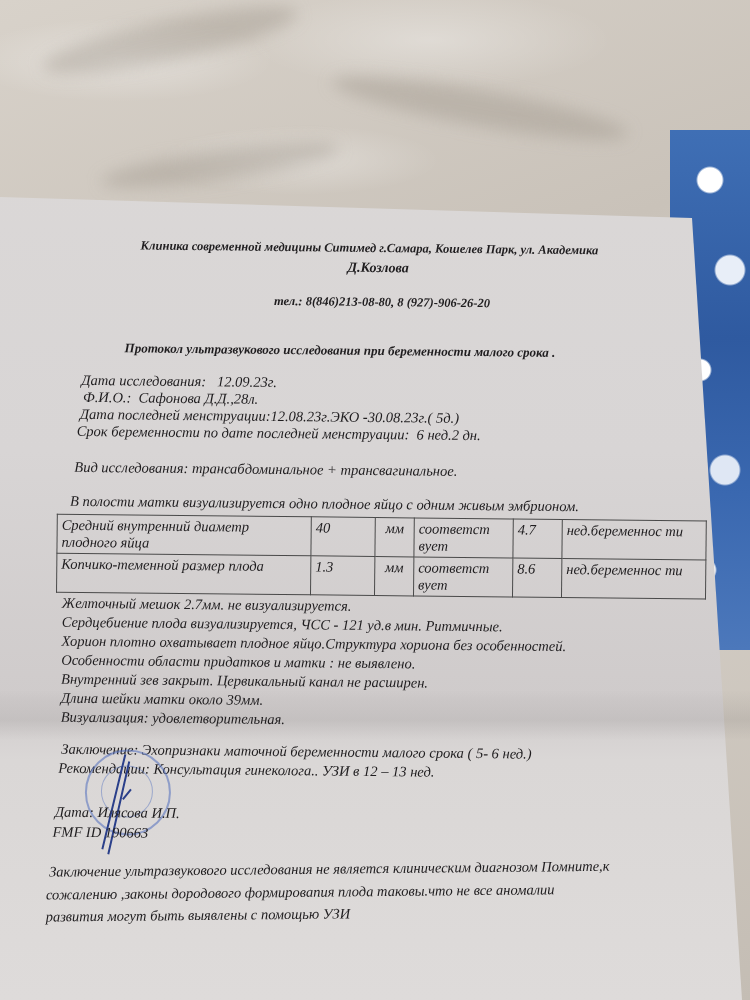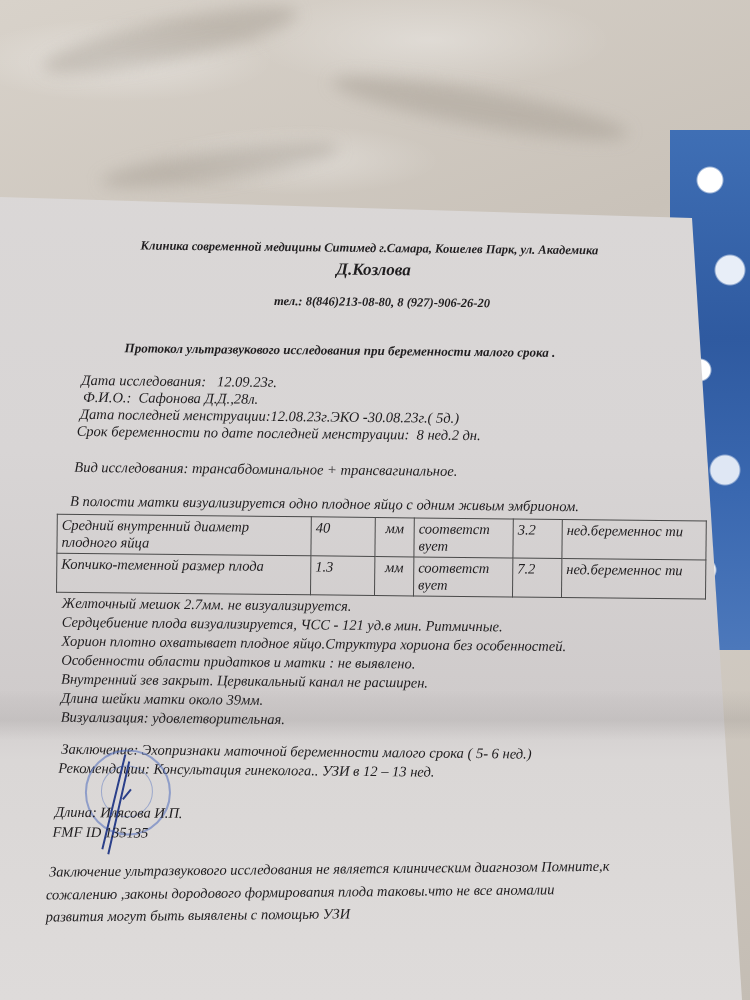--- a/index.html
+++ b/index.html
@@ -39,21 +39,21 @@
   }
   .doc {
     position: absolute; left: 0; top: 0; width: 750px; height: 1000px;
     color: #1f1d1f;
     transform-origin: 375px 500px;
     transform: rotate(0.6deg);
   }
   .t { position: absolute; white-space: nowrap; font-style: italic; font-size: 14.5px; line-height: 1; }
   .bold { font-weight: bold; }
   .header1 { left: 138px; top: 242px; font-size: 12.5px; }
-  .header2 { left: 334px; top: 261px; font-size: 17px; }
+  .header2 { left: 345px; top: 261px; font-size: 14px; }
   .phone { left: 272px; top: 296px; font-size: 12.5px; }
   .title { left: 123px; top: 344px; font-size: 13px; }
   table.meas {
     position: absolute; left: 57px; top: 517px; width: 650px;
     border-collapse: collapse; font-style: italic; font-size: 14.5px;
   }
   table.meas td { border: 1px solid #4a4a4a; vertical-align: top; padding: 2px 4px; line-height: 17px; height: 34px; }
   .stamp {
     position: absolute; left: 88px; top: 752px; width: 82px; height: 82px;
     border: 2px solid rgba(80,110,190,0.55); border-radius: 50%;
@@ -86,42 +86,42 @@
   <div class="t" style="left:80px;top:376px">
     <span>Дата  исследования:</span>&nbsp;&nbsp;&nbsp;<span>12.09.23г.</span>
   </div>
   <div class="t" style="left:82px;top:393px">
     <span>Ф.И.О.:</span>&nbsp;&nbsp;<span>Сафонова Д.Д.,28л.</span>
   </div>
   <div class="t" style="left:79px;top:410px">
     <span>Дата последней  менструации:</span><span>12.08.23г.ЭКО -30.08.23г.( 5д.)</span>
   </div>
   <div class="t" style="left:76px;top:427px">
-    <span>Срок беременности по дате последней менструации:</span>&nbsp;&nbsp;<span>8 нед.2 дн.</span>
+    <span>Срок беременности по дате последней менструации:</span>&nbsp;&nbsp;<span>6 нед.2 дн.</span>
   </div>
 
   <div class="t" style="left:74px;top:463px">Вид исследования: трансабдоминальное + трансвагинальное.</div>
   <div class="t" style="left:70px;top:497px">В полости матки  визуализируется  одно плодное яйцо с одним живым эмбрионом.</div>
 
   <table class="meas">
     <tbody>
         <tr>
       <td style="width:245px">Средний внутренний диаметр плодного яйца</td>
       <td style="width:55px">40</td>
       <td style="width:30px;text-align:center">мм</td>
       <td style="width:90px">соответст вует</td>
-      <td style="width:40px">3.2</td>
+      <td style="width:40px">4.7</td>
       <td>нед.беременнос ти</td>
     </tr>
     <tr>
       <td>Копчико-теменной размер плода</td>
       <td>1.3</td>
       <td style="text-align:center">мм</td>
       <td>соответст вует</td>
-      <td>7.2</td>
+      <td>8.6</td>
       <td>нед.беременнос ти</td>
     </tr>
   </tbody>
     </table>
 
   <div class="t" style="left:63px;top:599px">Желточный мешок  2.7мм. не визуализируется.</div>
   <div class="t" style="left:63px;top:618px">Сердцебиение плода визуализируется, ЧСС -     121  уд.в мин. Ритмичные.</div>
   <div class="t" style="left:63px;top:637px">Хорион плотно охватывает плодное яйцо.Структура хориона без особенностей.</div>
   <div class="t" style="left:63px;top:656px">Особенности  области придатков  и  матки : не  выявлено.</div>
   <div class="t" style="left:63px;top:675px">Внутренний зев закрыт. Цервикальный канал не расширен.</div>
@@ -129,19 +129,19 @@
   <div class="t" style="left:63px;top:713px">Визуализация:  удовлетворительная.</div>
 
   <div class="t" style="left:64px;top:745px">Заключение: Эхопризнаки маточной беременности малого срока (   5- 6    нед.)</div>
   <div class="t" style="left:61px;top:764px">Рекомендации: Консультация гинеколога.. УЗИ  в 12 – 13 нед.</div>
 
   <div class="stamp"></div>
   <svg class="sig" viewBox="0 0 40 110">
     <path d="M30 5 L8 100 M34 12 L14 105 M28 50 L36 40" stroke="#2a3f8a" stroke-width="2" fill="none"></path>
   </svg>
 
-  <div class="t" style="left:58px;top:808px">Длина: Илясова И.П.</div>
-  <div class="t" style="left:56px;top:828px">FMF ID  135135</div>
+  <div class="t" style="left:58px;top:808px">Дата: Илясова И.П.</div>
+  <div class="t" style="left:56px;top:828px">FMF ID  190663</div>
 
   <div class="t" style="left:53px;top:868px;transform:rotate(-1.2deg);transform-origin:left">Заключение ультразвукового исследования не является клиническим диагнозом Помните,к</div>
   <div class="t" style="left:50px;top:891px;transform:rotate(-1.2deg);transform-origin:left">сожалению ,законы дородового формировапия плода   таковы.что не все аномалии</div>
   <div class="t" style="left:50px;top:913px;transform:rotate(-1.2deg);transform-origin:left">развития могут быть выявлены с помощью УЗИ</div>
 </div>
 
 </body></html>

